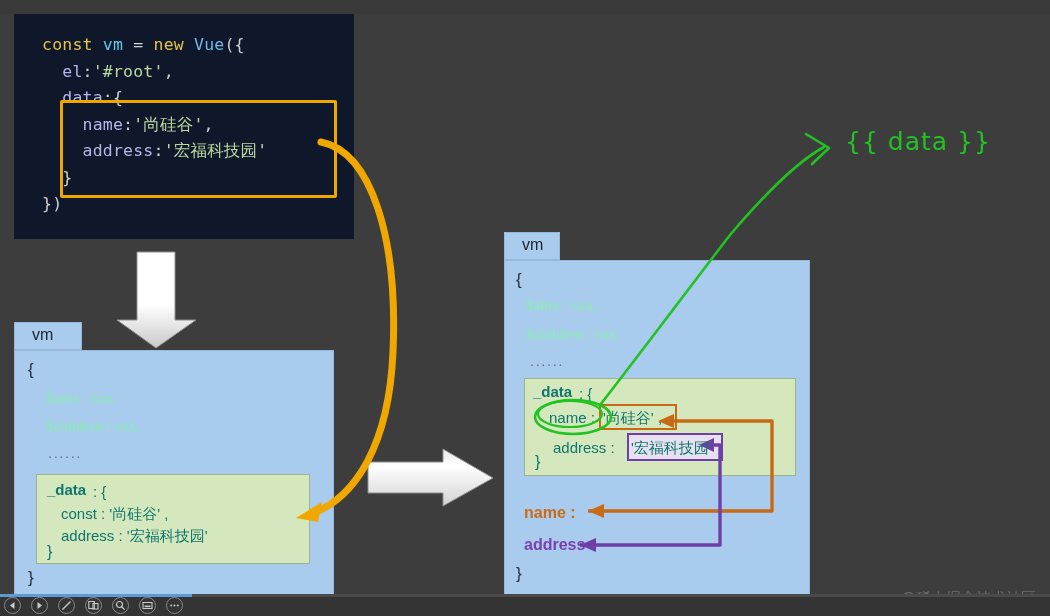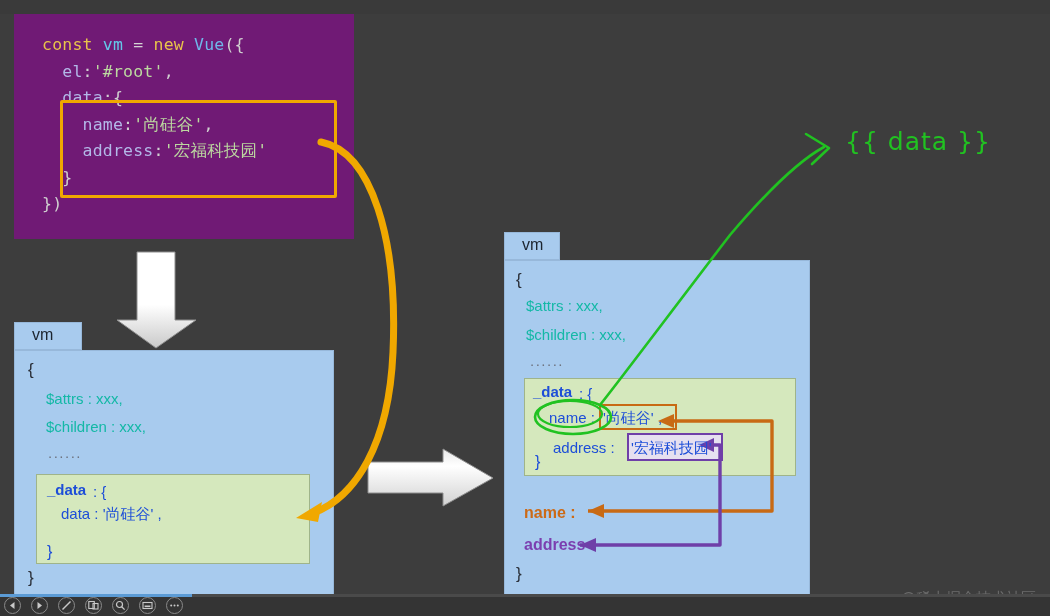--- a/index.html
+++ b/index.html
@@ -10,21 +10,21 @@
     overflow:hidden;position:relative;
   }
   #stage{position:absolute;left:0;top:0;width:1050px;height:616px;}
 
   
   .topstrip{position:absolute;left:0;top:0;width:1050px;height:14px;background:#3a3a3a;}
 
   
   .codepanel{
     position:absolute;left:14px;top:14px;width:340px;height:225px;
-    background:#701a75;
+    background:#0f172a;
   }
   .codepanel .code{
     position:absolute;left:28px;top:18px;
     font-family:"DejaVu Sans Mono","Liberation Mono",monospace;
     font-size:16.5px;line-height:26.5px;white-space:pre;
     letter-spacing:0.2px;
   }
   .kw{color:#e8c34a;}
   .var{color:#63c8e8;}
   .op{color:#d4d4d4;}
@@ -60,29 +60,29 @@
     box-shadow:inset 0 0 0 1px rgba(120,150,180,.35);
   }
   .vmbox .tab span{
     position:absolute;left:18px;top:4px;color:#1c2530;font-size:16px;
   }
   .vmbox .body{
     position:absolute;left:0;background:#a8cbee;
     box-shadow:inset 0 0 0 1px rgba(120,150,180,.35);
   }
   .vmline{position:absolute;color:#4a4a52;font-size:15px;white-space:nowrap;}
-  .vmline.dim{color:#14b8a6;}
+  .vmline.dim{color:#86efac;font-family:Liberation Serif, serif;}
   .brace{position:absolute;color:#2a2f38;font-size:17px;}
   .dots{position:absolute;color:#6e7480;font-size:15px;letter-spacing:1.5px;}
 
   
   .greenbox{
     position:absolute;background:#d5e8bd;border:1px solid #9fb48a;
   }
-  .greenbox .gl{position:absolute;white-space:nowrap;font-size:15px;color:#1d4ed8;}
+  .greenbox .gl{position:absolute;white-space:nowrap;font-size:15px;color:#0f766e;}
   .gdata{color:#cc2020;font-weight:bold;font-size:16px;}
 
   
   .hl-orange{
     position:absolute;border:2.5px solid #c86a14;box-sizing:border-box;
   }
   .hl-purple{
     position:absolute;border:2.5px solid #6f3fa8;box-sizing:border-box;
     background:#e6e0f0;
   }
@@ -141,21 +141,22 @@
     <div class="body" style="top:28px;width:320px;height:250px;"></div>
 
     <div class="brace" style="left:14px;top:38px;">{</div>
     <div class="vmline dim" style="left:32px;top:68px;">$attrs : xxx,</div>
     <div class="vmline dim" style="left:32px;top:96px;">$children : xxx,</div>
     <div class="dots" style="left:34px;top:122px;">......</div>
 
     <div class="greenbox" style="left:22px;top:152px;width:272px;height:88px;">
       <div class="gl gdata" style="left:10px;top:6px;">_data</div>
       <div class="gl" style="left:56px;top:8px;">: {</div>
-      <div class="gl" style="left:24px;top:30px;">data : '尚硅谷' ,</div>
+      <div class="gl" style="left:24px;top:30px;">const : '尚硅谷' ,</div>
+      <div class="gl" style="left:24px;top:52px;">address : '宏福科技园'</div>
       <div class="gl" style="left:10px;top:68px;font-size:16px;">}</div>
     </div>
 
     <div class="brace" style="left:14px;top:246px;">}</div>
   </div>
 
   <div class="vmbox" style="left:504px;top:232px;width:306px;height:368px;">
     <div class="tab" style="width:56px;">
       <span>vm</span>
     </div>

